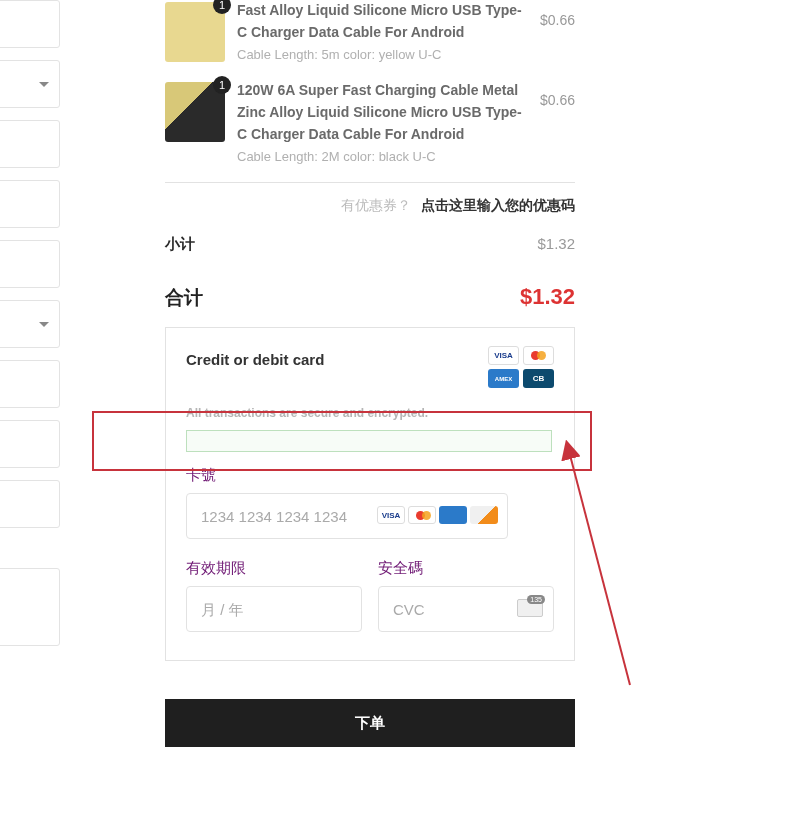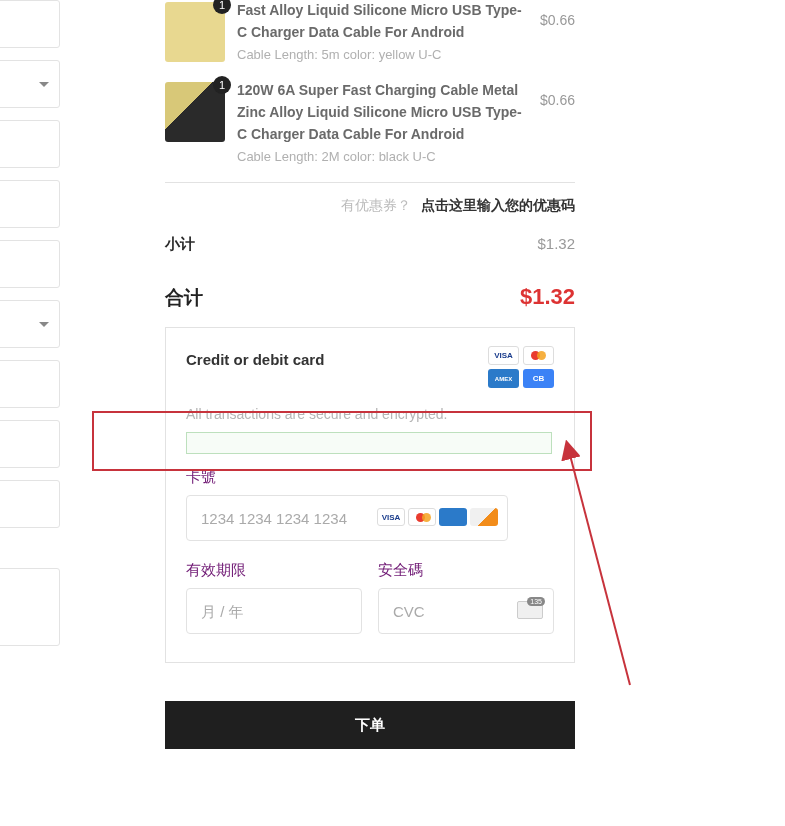--- a/index.html
+++ b/index.html
@@ -37,23 +37,23 @@
 .card-box { border: 1px solid #e2e2e2; padding: 18px 20px 28px; margin-bottom: 38px; }
 .card-head { display: flex; justify-content: space-between; align-items: flex-start; margin-bottom: 18px; }
 .card-head .ttl { font-size: 15px; font-weight: 700; color: #333; padding-top: 5px; }
 .card-icons { display: flex; flex-wrap: wrap; gap: 4px; width: 70px; justify-content: flex-end; }
 .cicon { width: 31px; height: 19px; border-radius: 3px; display: flex; align-items: center; justify-content: center; font-size: 8px; font-weight: 700; color: #fff; }
 .visa { background: #fff; color: #1a3c8c; border: 1px solid #ddd; }
 .mc { background: #fff; border: 1px solid #ddd; position: relative; }
 .mc::before { content: ''; position: absolute; width: 9px; height: 9px; border-radius: 50%; background: #e93b2e; left: 7px; top: 4px; }
 .mc::after { content: ''; position: absolute; width: 9px; height: 9px; border-radius: 50%; background: #f5a21f; left: 13px; top: 4px; opacity: 0.85; }
 .amex { background: #2b7ac9; font-size: 6px; }
-.cb { background: #3b82f6; text-align: right; }
+.cb { background: #0c4a6e; text-align: right; }
 
-.secure-note { color: #b5b5b5; font-size: 14px; font-weight: 400; margin-bottom: 10px; }
+.secure-note { color: #b5b5b5; font-size: 12px; font-weight: 700; margin-bottom: 10px; }
 .secure-input-wrap { border: 1px solid #bde0bd; background: #f7fcf7; height: 22px; width: 366px; margin-bottom: 14px; }
 
 .flabel { font-size: 15px; font-weight: 400; color: #701a75; margin-bottom: 8px; }
 .field-input { width: 100%; border: 1px solid #e2e2e2; border-radius: 4px; height: 46px; padding: 0 14px; font-size: 15px; color: #888; position: relative; }
 .card-num-row { position: relative; margin-bottom: 20px; width: 322px; }
 .card-num-row .inline-icons { position: absolute; right: 10px; top: 13px; display: flex; gap: 3px; }
 .card-num-row .cicon { width: 28px; height: 18px; }
 .disc { background: linear-gradient(135deg,#f0f0f0 0%,#f0f0f0 55%,#f28c1a 55%,#f28c1a 100%); color: #333; font-size: 5px; }
 .two-col { display: flex; gap: 16px; }
 .two-col > div { flex: 1; }

